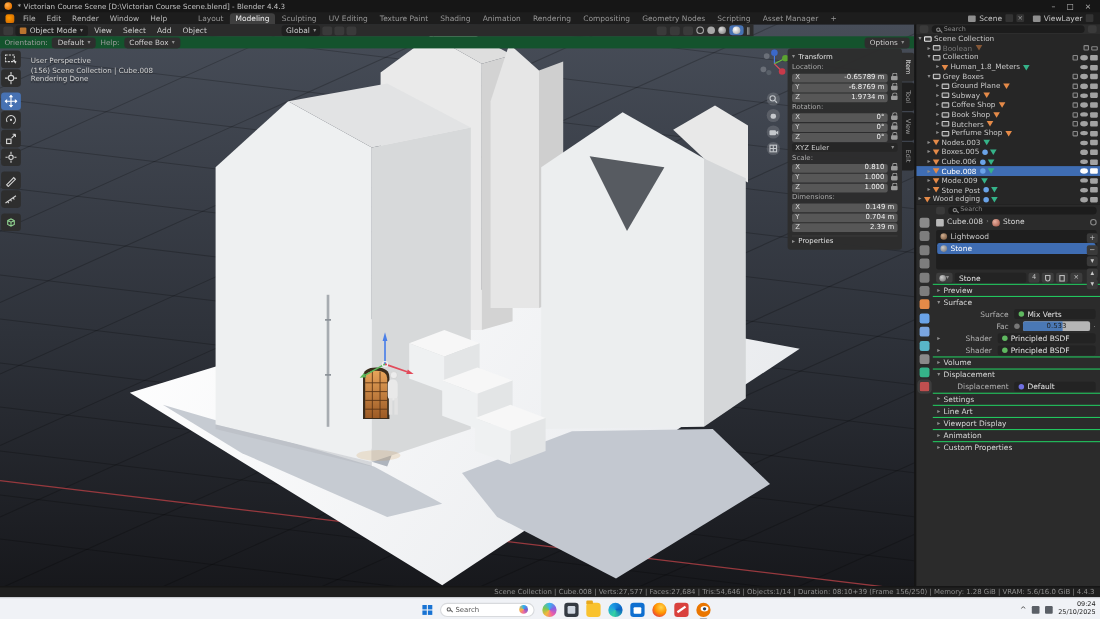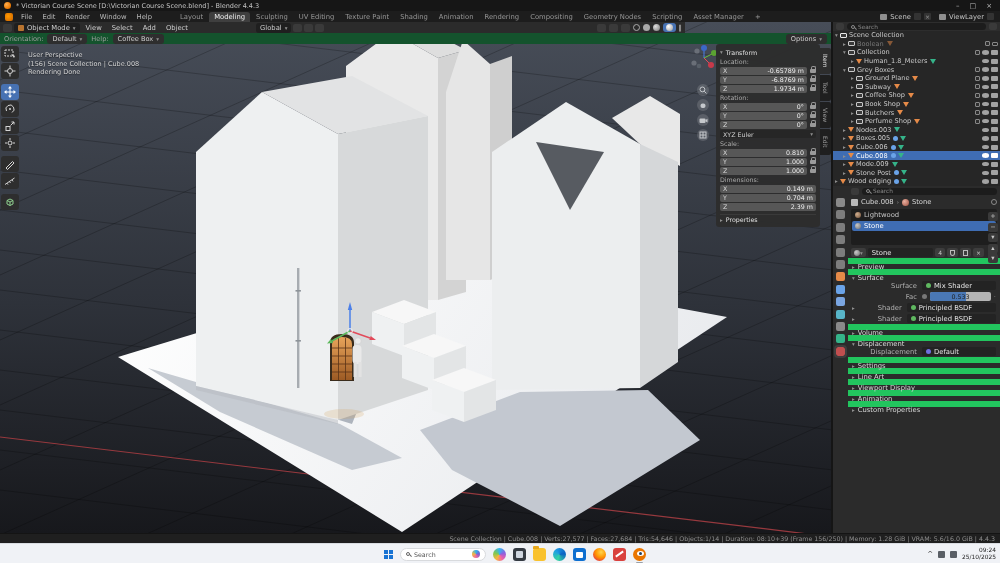--- a/index.html
+++ b/index.html
@@ -91,21 +91,21 @@
   .slotbox{margin:1px 3px 2px 3px;height:36px;background:#1e1e1e;border-radius:2px;padding:1px;display:flex;flex-direction:column}
   .slot{display:flex;align-items:center;gap:3px;height:10.5px;padding:0 3px;border-radius:2px;color:#c6c6c6}
   .slot.sel{background:#3f6db3;color:#fff}
   .slotsph{width:6px;height:6px;border-radius:50%;background:radial-gradient(circle at 35% 35%,#cfae90,#6e4d33)}
   .slotsph.stone{background:radial-gradient(circle at 35% 35%,#c9c9c9,#6d6d6d)}
   .slotbtns{position:absolute;right:2px;top:26px;display:flex;flex-direction:column;gap:1.5px}
   .sbtn{width:10px;height:9px;background:#3a3a3a;border-radius:2px;color:#c9c9c9;font-size:6.5px;line-height:9px;text-align:center}
   .dbrow{display:flex;align-items:center;gap:2px;height:11px;padding:0 3px}
   .dfld{flex:1;height:9px;background:#232323;border-radius:2px;display:flex;align-items:center;padding:0 4px;color:#e2e2e2;gap:3px}
   .minib{height:9px;background:#3d3d3d;border-radius:2px;color:#c9c9c9;font-size:6px;display:flex;align-items:center;padding:0 3px}
-  .phdr{display:flex;align-items:center;height:11px;gap:3px;padding:0 4px;color:#d8d8d8;border-top:6px solid #22c55e}
+  .phdr{display:flex;align-items:center;height:11px;gap:3px;padding:0 4px;color:#d8d8d8;border-top:1px solid #22c55e}
   .prow{display:flex;align-items:center;height:11px;padding:0 4px 0 0}
   .plab{width:74px;text-align:right;color:#b0b0b0;padding-right:5px;flex:none}
   .ndot{width:5px;height:5px;border-radius:50%;background:#5fb860;flex:none}
   .ndot.purple{background:#6f6fe0}
   .slider{flex:1;height:9px;border-radius:2px;background:#b5b5b5;position:relative;overflow:hidden}
   .slider .fill{position:absolute;left:0;top:0;bottom:0;width:60%;background:#4a78b5}
   .slider .sval{position:relative;display:block;text-align:center;font-size:6.3px;color:#1e1e1e;line-height:9px}
   .caret{color:#8f8f8f;font-size:5.5px}
   .exp{color:#8f8f8f;font-size:5.5px;margin-right:auto;padding-left:4px}
   
@@ -832,21 +832,21 @@
         <span>Preview</span>
       </div>
     <div class="phdr">
         <span class="caret">▾</span>
         <span>Surface</span>
       </div>
     <div class="prow">
       <span class="plab">Surface</span>
       <span class="dfld">
           <span class="ndot"></span>
-          <span>Mix Shader</span>
+          <span>Mix Verts</span>
         </span>
     </div>
     <div class="prow">
       <span class="plab">Fac</span>
       <span style="width:5px;height:5px;border-radius:50%;background:#777;margin-right:3px;flex:none"></span>
       <span class="slider">
           <span class="fill"></span>
           <span class="sval">0.533</span>
         </span>
       <span style="color:#888;margin-left:3px">·</span>

